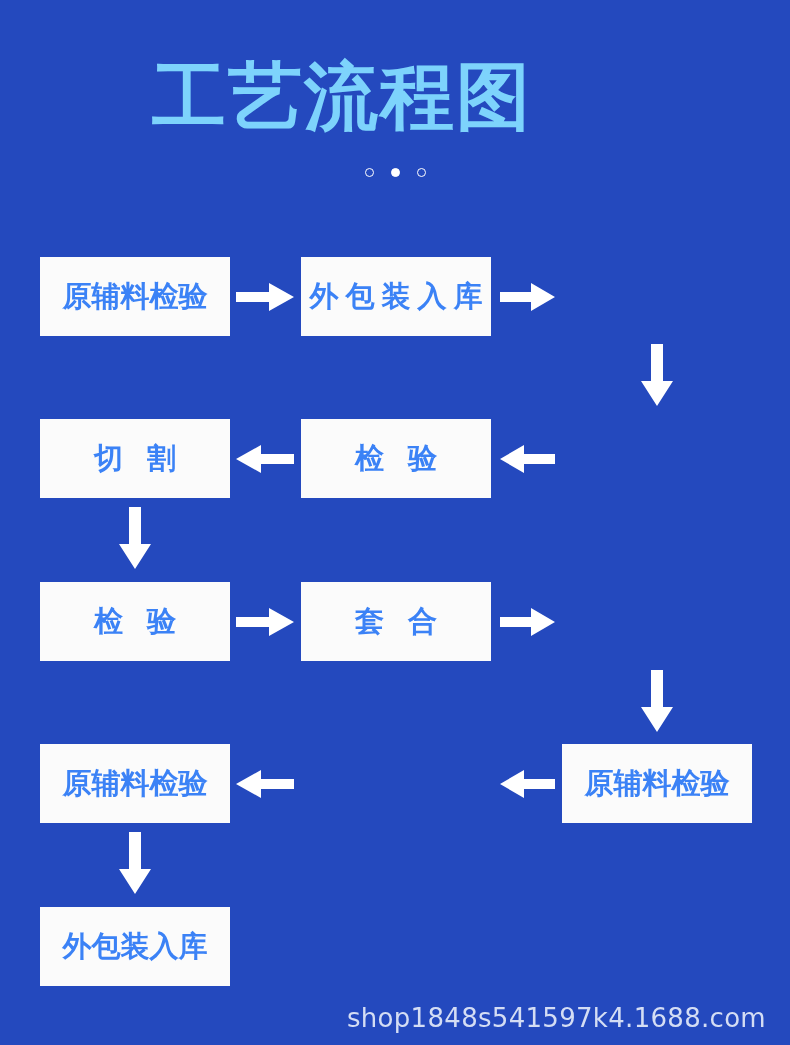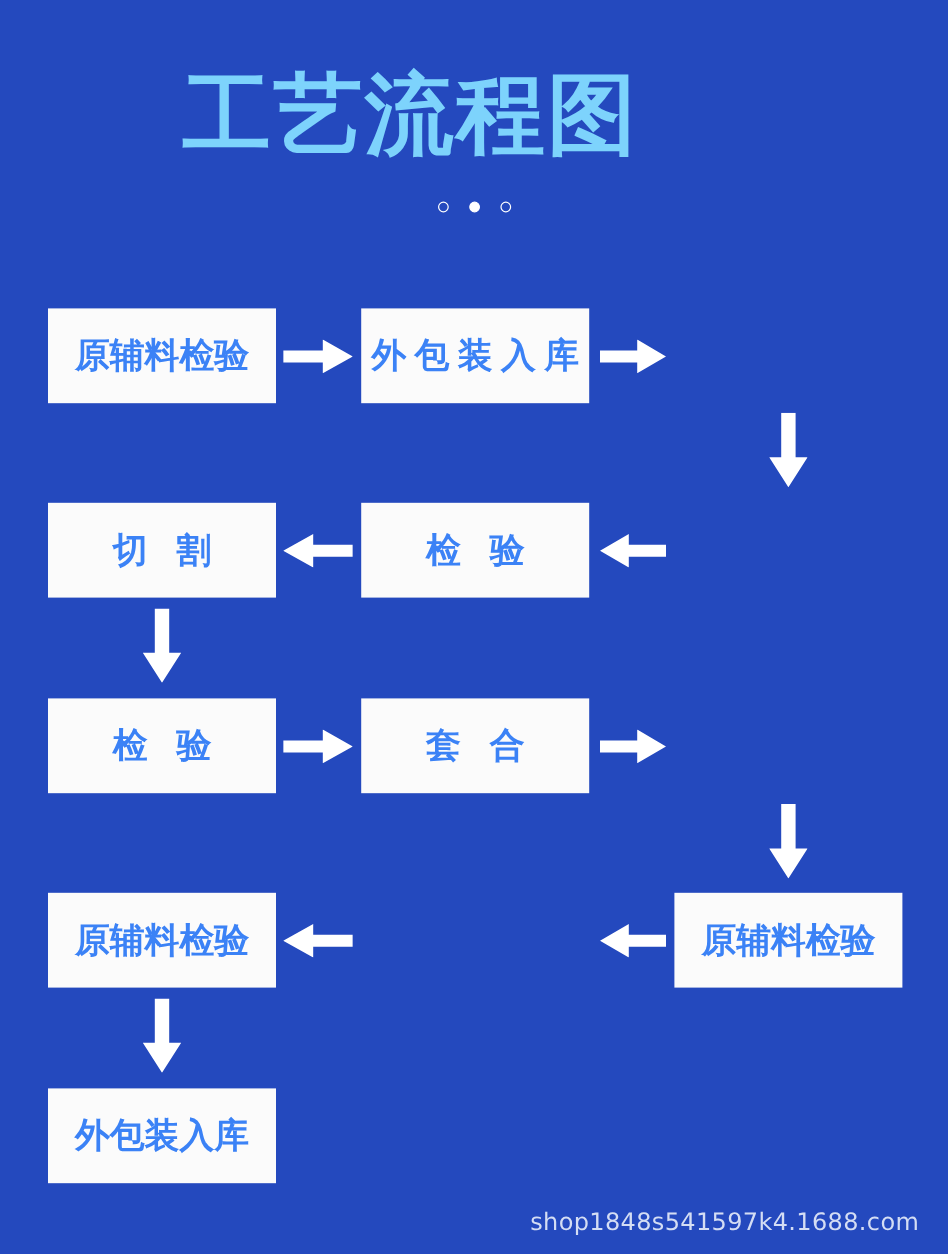--- a/index.html
+++ b/index.html
@@ -110,21 +110,21 @@
     position: absolute;
   }
   .arrow svg { display: block; }
 
   
   .watermark {
     position: absolute;
     right: 24px;
     bottom: 14px;
     color: #d4ddf4;
-    font-size: 20px;
+    font-size: 26px;
     line-height: 26px;
     letter-spacing: 0.3px;
     font-family: "DejaVu Sans", "Liberation Sans", sans-serif;
     white-space: nowrap;
   }
 </style>
 </head>
 <body>
 
 <div id="page">

